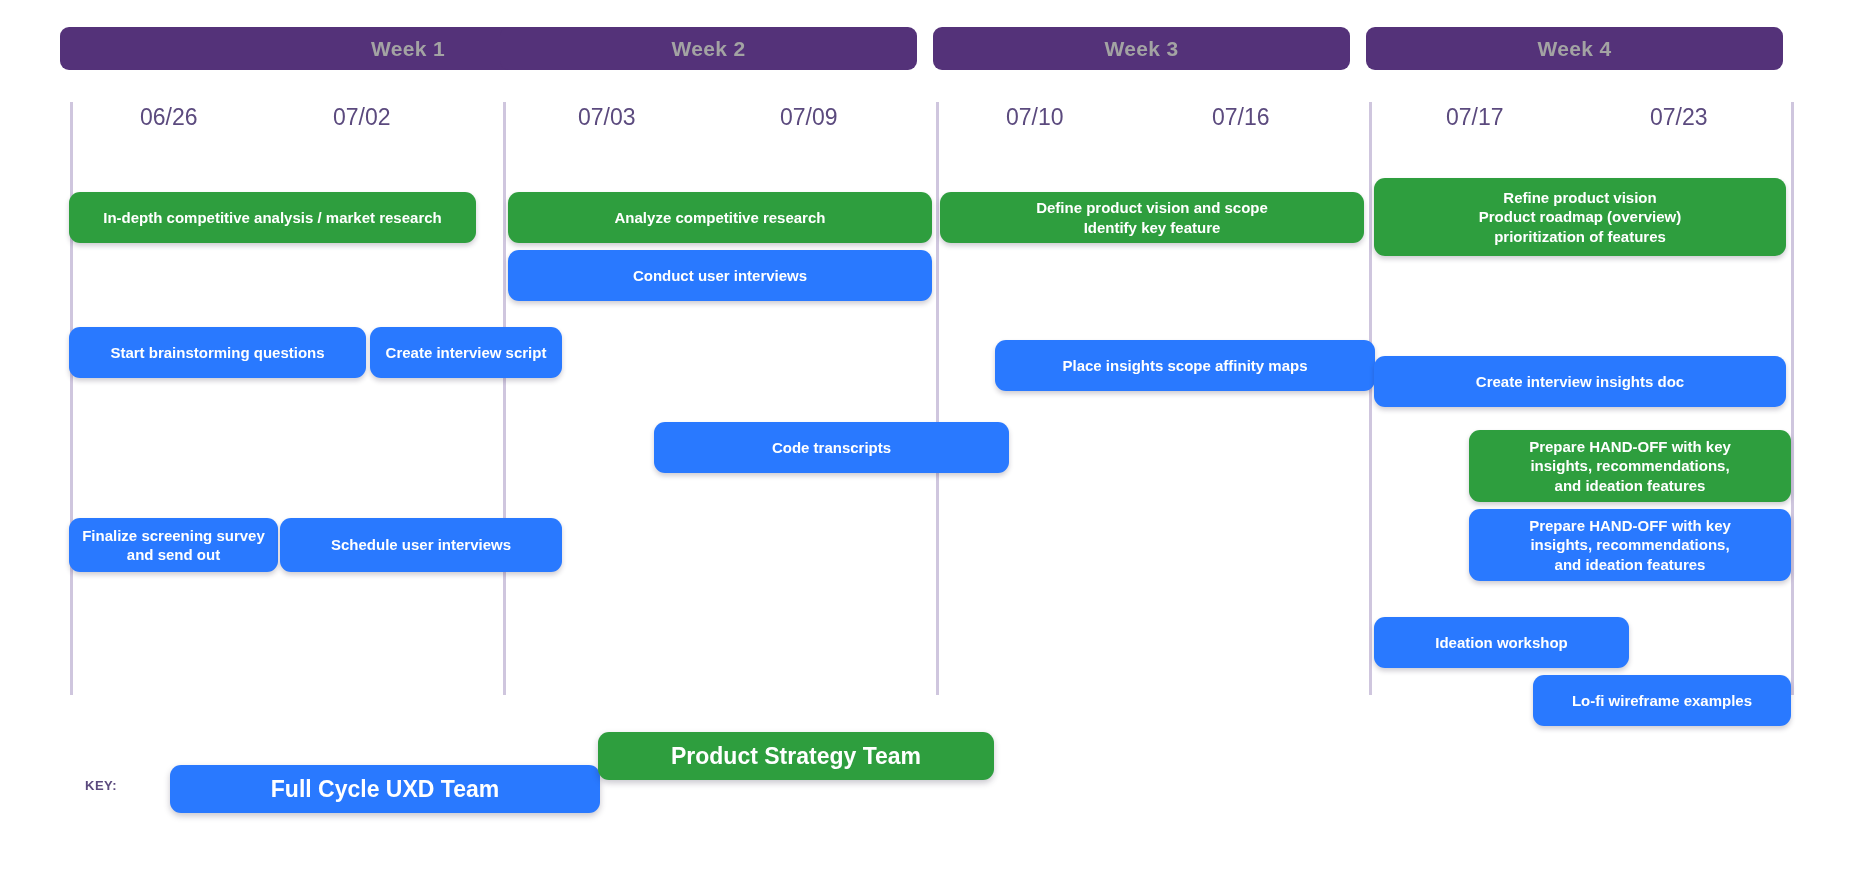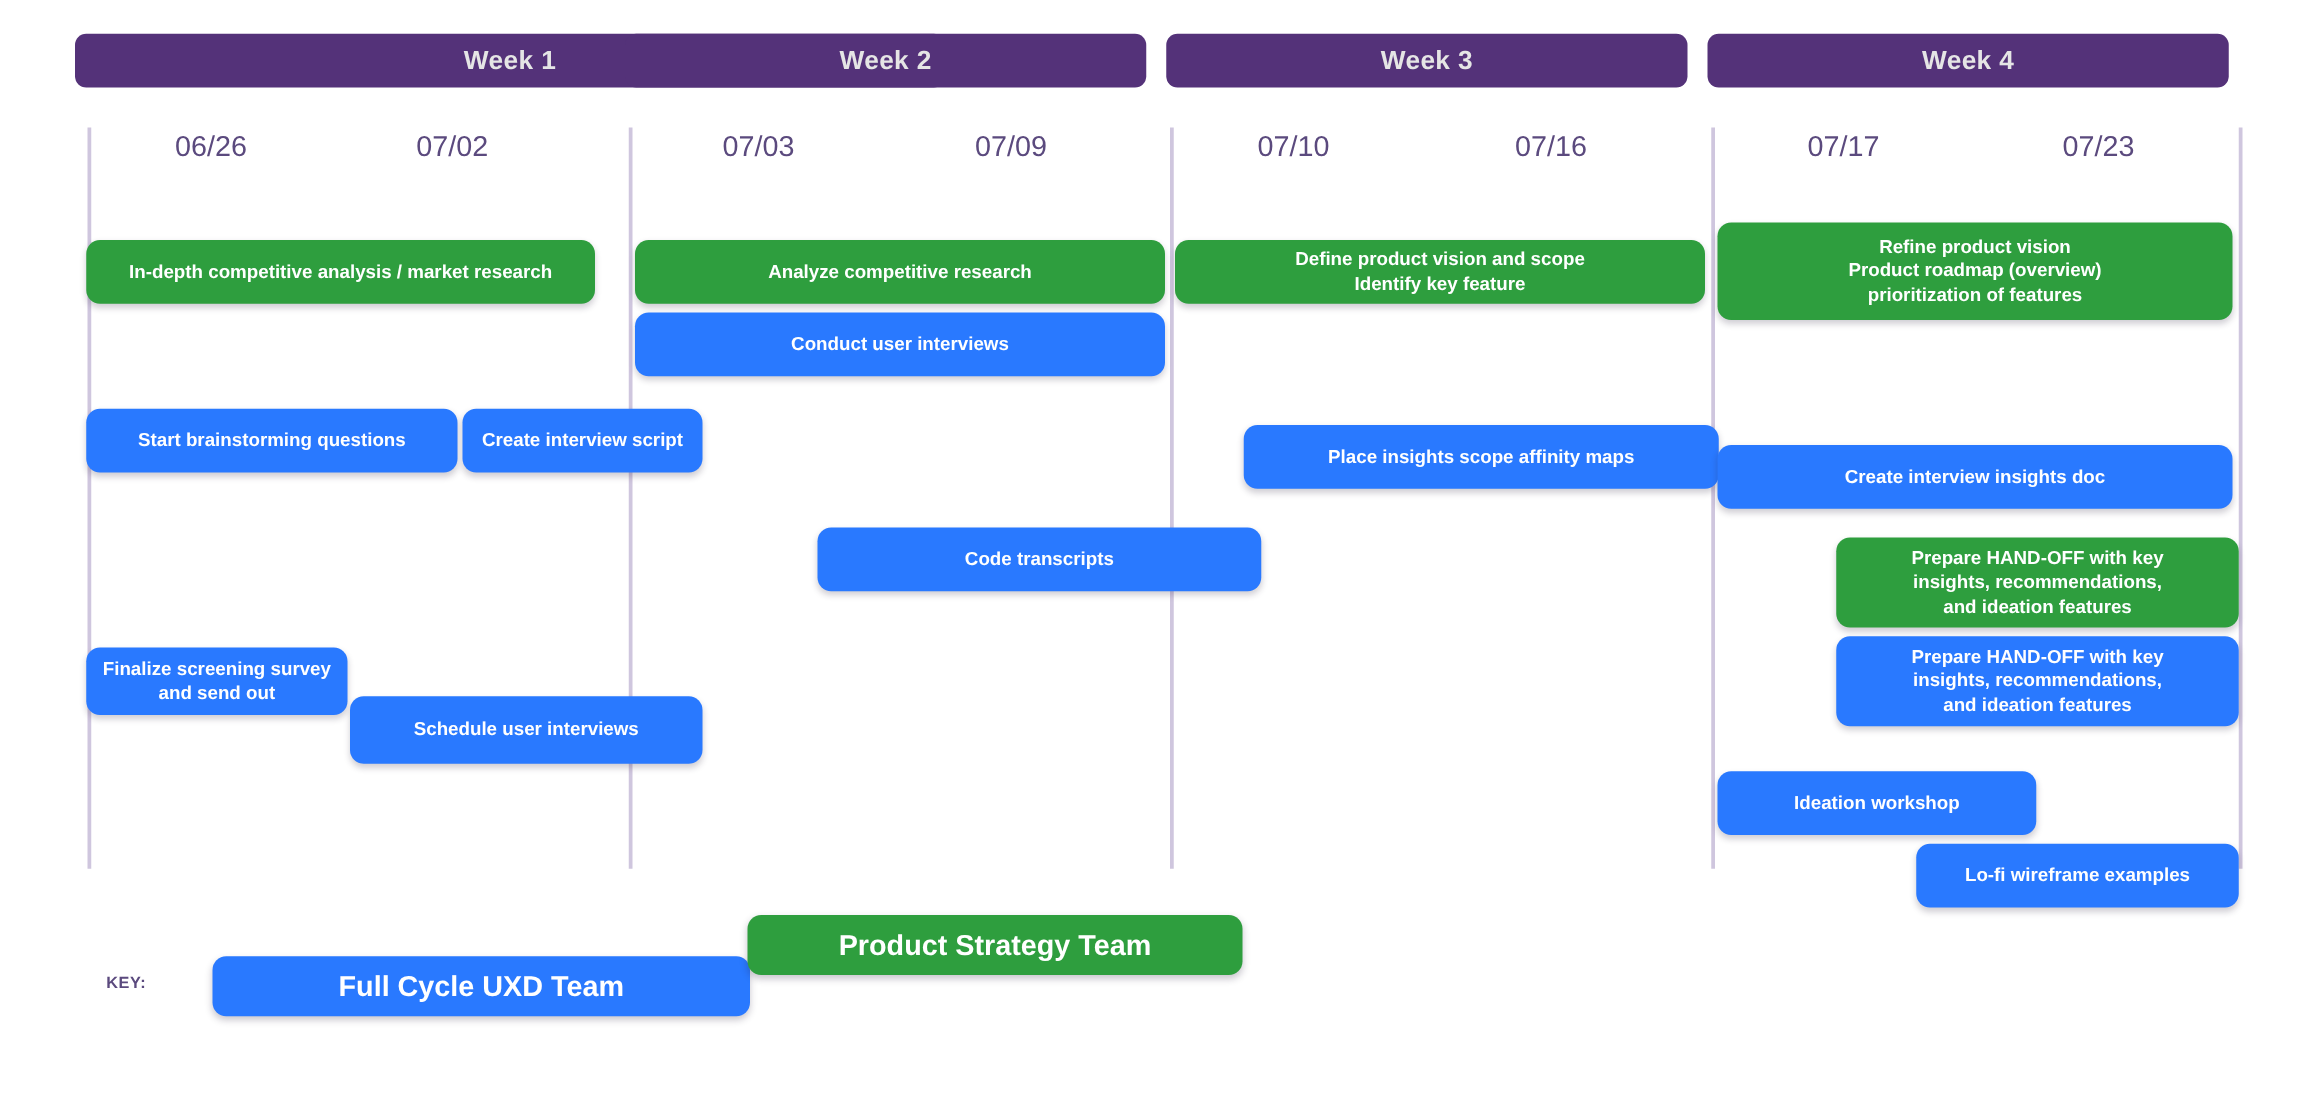--- a/index.html
+++ b/index.html
@@ -11,21 +11,21 @@
   }
   .board{position:relative;width:1851px;height:876px;}
 
   
   .week-head{
     position:absolute;
     height:43px;
     background:#543279;
     border-radius:9px;
     display:flex;align-items:center;justify-content:center;
-    color:#e5e5e5;
+    color:#a3a3a3;
     font-size:21px;
     font-weight:bold;
     letter-spacing:.3px;
   }
 
   
   .date-lbl{
     position:absolute;
     color:#5b4a7e;
     font-size:23px;
@@ -160,21 +160,21 @@
   <div class="bar blue" style="left:1469px;top:509px;width:322px;height:72px;">
     <span>Prepare HAND-OFF with key
 insights, recommendations,
 and ideation features</span>
   </div>
 
   <div class="bar blue" style="left:69px;top:518px;width:209px;height:54px;">
     <span>Finalize screening survey
 and send out</span>
   </div>
-  <div class="bar blue" style="left:280px;top:518px;width:282px;height:54px;margin-top:39px;">
+  <div class="bar blue" style="left:280px;top:518px;width:282px;height:54px;">
     <span>Schedule user interviews</span>
   </div>
 
   <div class="bar blue" style="left:1374px;top:617px;width:255px;height:51px;">
     <span>Ideation workshop</span>
   </div>
   <div class="bar blue" style="left:1533px;top:675px;width:258px;height:51px;">
     <span>Lo-fi wireframe examples</span>
   </div>
 

